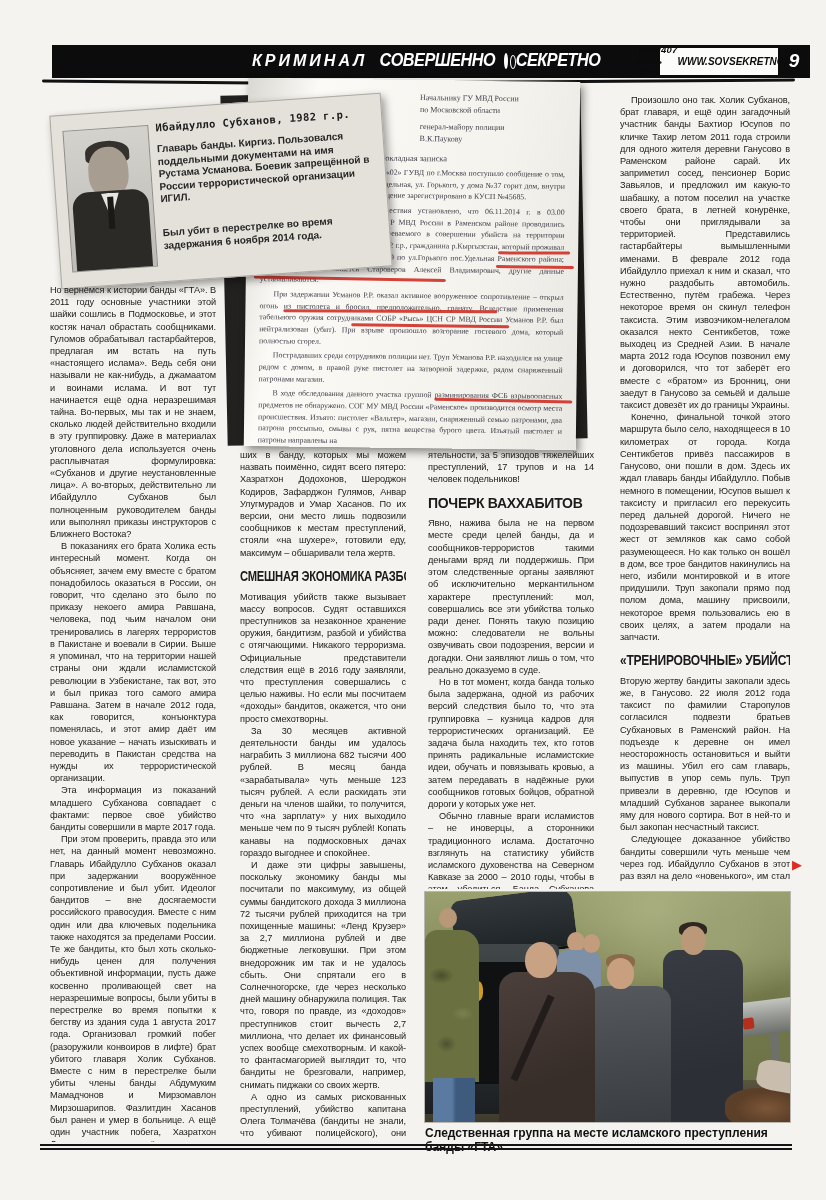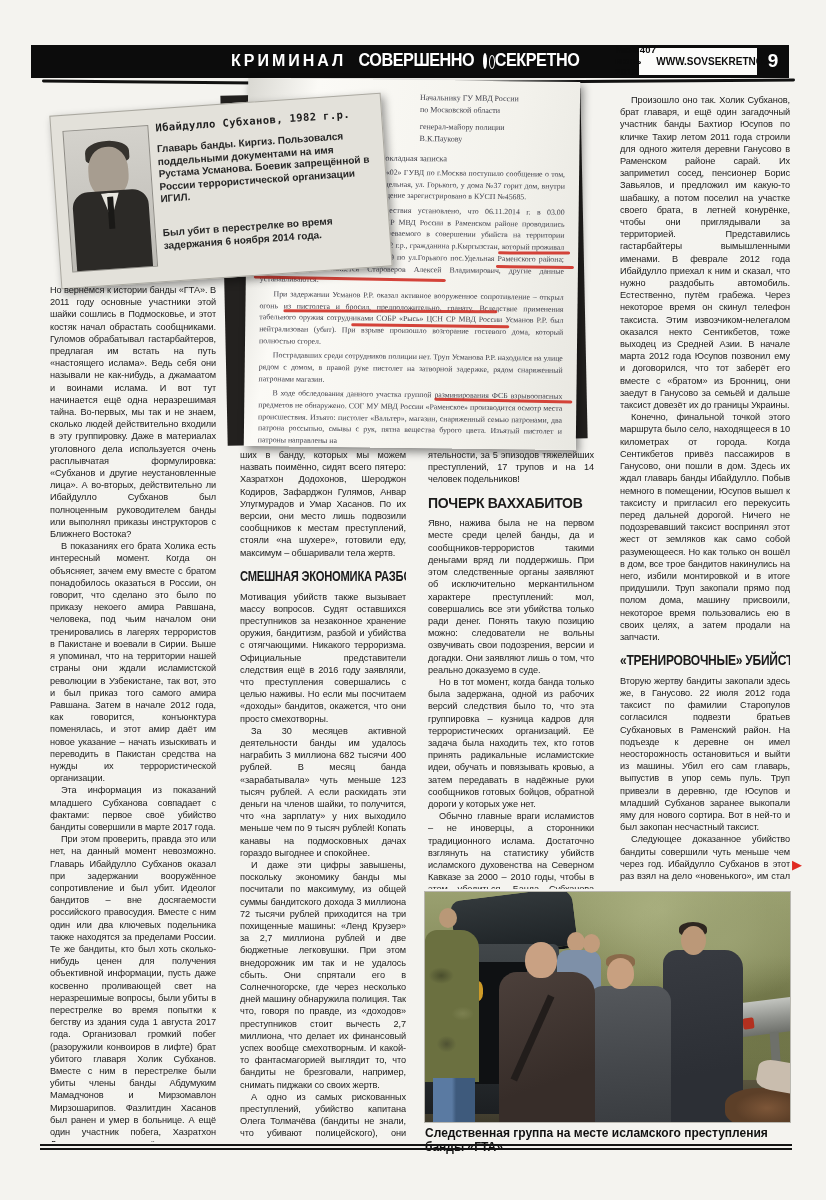--- a/index.html
+++ b/index.html
@@ -1,19 +1,19 @@
 <!DOCTYPE html>
 <html lang="ru"><head>
 <meta charset="utf-8">
 <style>
   html,body{margin:0;padding:0;background:#e9e8e4;}
   .page{position:relative;width:826px;height:1200px;background:#f4f3ef;overflow:hidden;
         font-family:"Liberation Sans",sans-serif;color:#1b1b1b;}
   
-  .masthead{position:absolute;left:31px;top:45px;width:758px;height:33px;background:#0c0c0c;}
+  .masthead{position:absolute;left:52px;top:45px;width:758px;height:33px;background:#0c0c0c;font-style:italic;}
   .masthead-section{position:absolute;left:200px;top:7px;color:#fff;font-size:16px;font-weight:700;letter-spacing:3px;}
   .logo{position:absolute;left:322px;top:5px;width:230px;display:flex;align-items:center;justify-content:center;gap:3px;color:#fff;}
   .logo-word{font-size:18px;font-weight:800;letter-spacing:-0.5px;transform:scaleX(.9);white-space:nowrap;}
   .globe{position:relative;display:inline-block;width:16px;height:16px;border:2px solid #fff;border-radius:50%;box-sizing:border-box;}
   .globe-line{position:absolute;left:1px;right:1px;top:5px;height:2px;background:#fff;}
   .globe-merid{position:absolute;left:4px;top:0px;width:4px;height:12px;border:1px solid #fff;border-radius:50%;}
   .issue-box{position:absolute;right:32px;top:3px;width:118px;height:27px;background:#fcfcfa;color:#0c0c0c;
              display:flex;flex-direction:row;justify-content:center;align-items:center;line-height:1.15;}
   .issue-line{font-size:9.5px;font-weight:700;letter-spacing:0.2px;}
   .site-line{font-size:10px;font-weight:700;}

